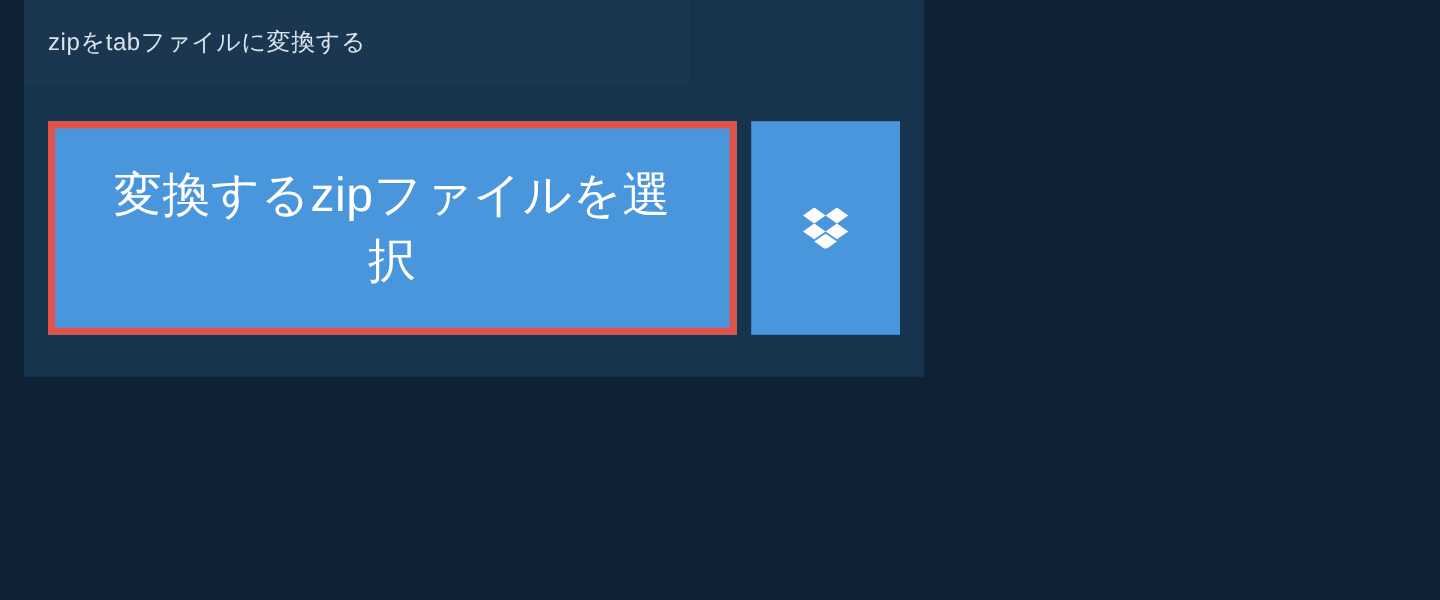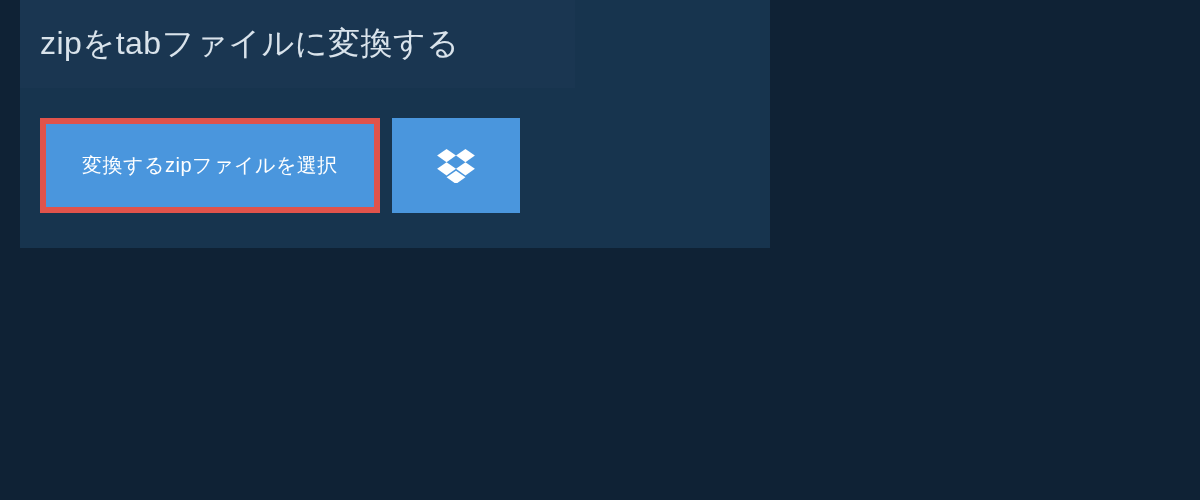--- a/index.html
+++ b/index.html
@@ -21,34 +21,34 @@
       width: 750px;
       padding-bottom: 35px;
     }
     .header-bar {
       background-color: #1a3651;
       padding: 22px 20px;
       width: 555px;
     }
     .header-text {
       color: #d9e3eb;
-      font-size: 32px;
+      font-size: 20px;
       font-weight: 400;
       letter-spacing: 0.5px;
     }
     .button-row {
       display: flex;
       gap: 12px;
       padding: 30px 20px 0 20px;
     }
     .select-button {
       background-color: #4a96dd;
       border: 6px solid #e0534b;
       color: #ffffff;
-      font-size: 20px;
+      font-size: 40px;
       font-weight: 400;
       padding: 28px 36px;
       cursor: pointer;
       text-align: center;
       letter-spacing: 0.5px;
     }
     .dropbox-button {
       background-color: #4a96dd;
       width: 128px;
       display: flex;

